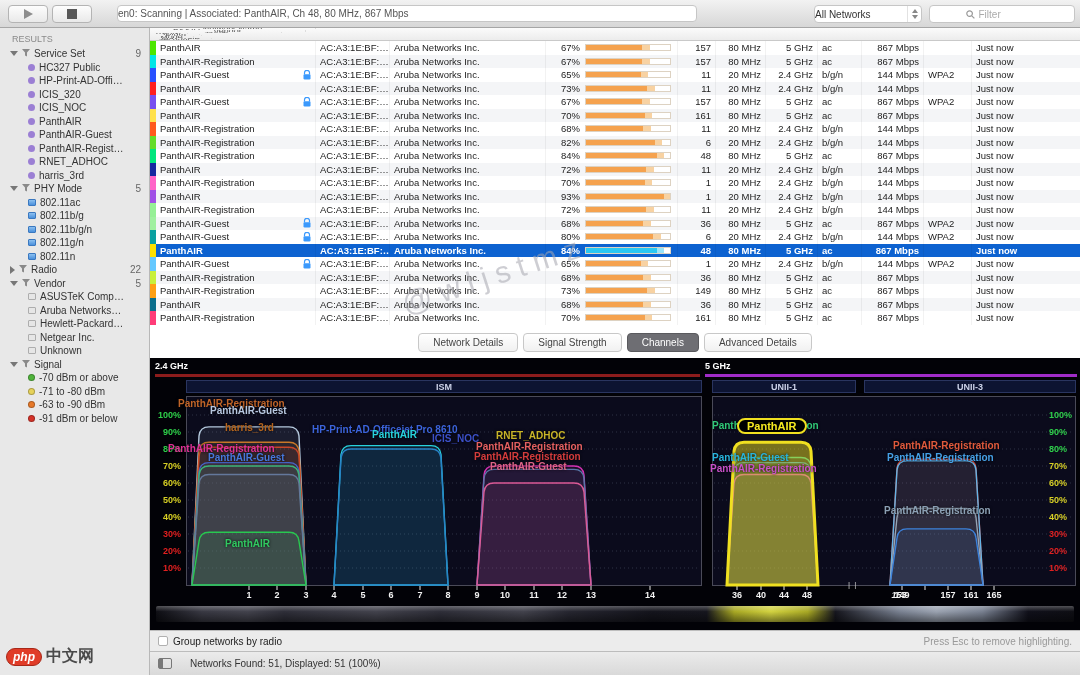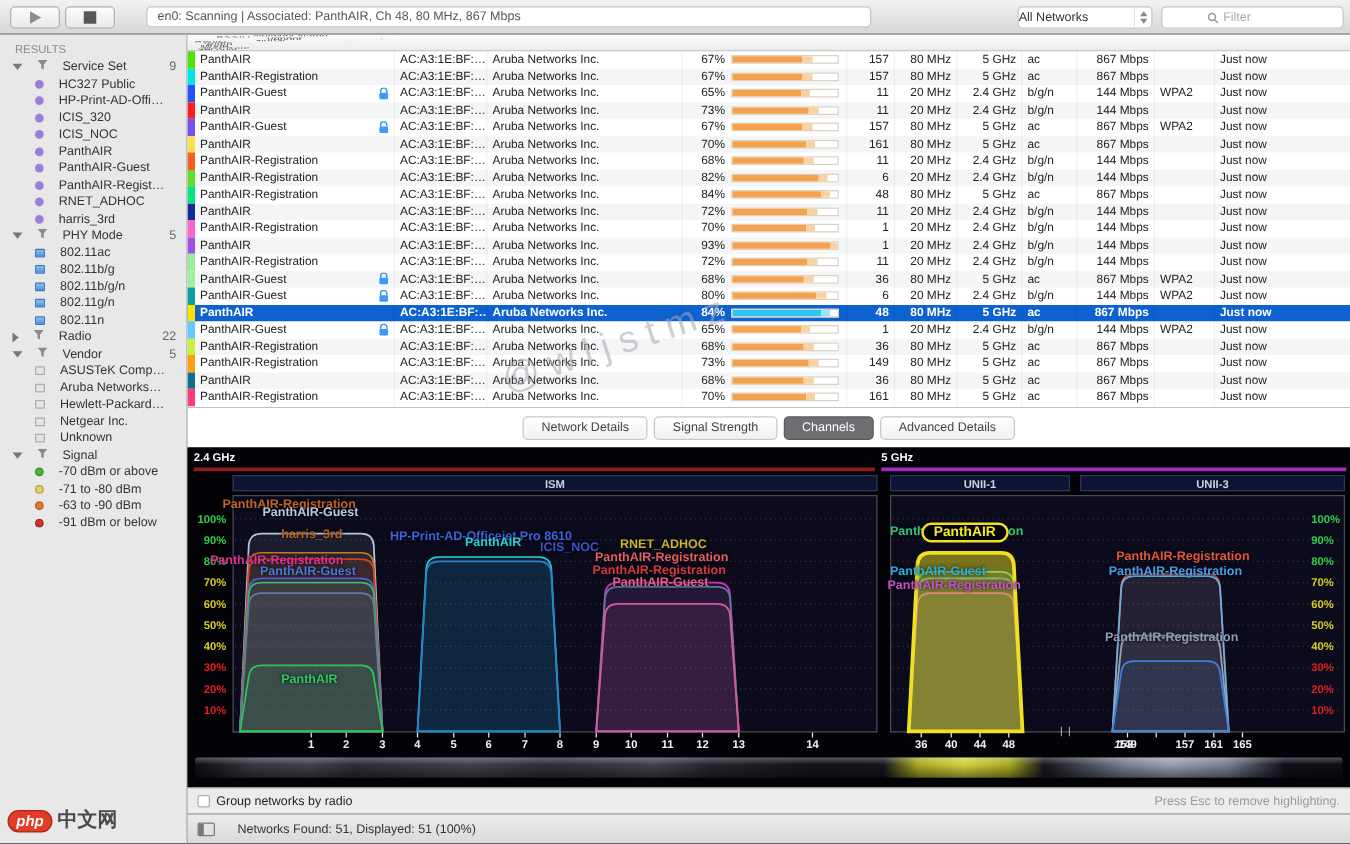--- a/index.html
+++ b/index.html
@@ -10,38 +10,38 @@
   .toolbar { position:absolute; left:0; top:0; width:1080px; height:28px;
     background:linear-gradient(#f2f2f2,#d7d7d7); border-bottom:1px solid #a6a6a6; }
   .tb-btn { position:absolute; top:5px; height:18px; width:40px;
     background:linear-gradient(#fdfdfd,#e9e9e9); border:1px solid #b4b4b4; border-radius:4px;
     display:flex; align-items:center; justify-content:center; }
   #btn-play { left:8px; } #btn-stop { left:52px; }
   .play-glyph { width:0; height:0; border-left:9px solid #8d8d8d; border-top:5px solid transparent; border-bottom:5px solid transparent; }
   .stop-glyph { width:10px; height:10px; background:#585858; }
   .tb-status { position:absolute; left:117px; top:5px; width:580px; height:17px; background:#fff;
     border:1px solid #c6c6c6; border-radius:4px; font-size:10px; color:#555; line-height:15px;
-    padding-left:8px; white-space:nowrap; overflow:hidden; }
+    white-space:nowrap; overflow:hidden; }
   .tb-select { position:absolute; left:814px; top:5px; width:108px; height:18px; background:#fff;
     border:1px solid #c6c6c6; border-radius:4px; font-size:10px; color:#333;
     display:flex; align-items:center; padding-left:0; }
   .stepper { margin-left:auto; width:14px; height:100%; display:flex; flex-direction:column;
     align-items:center; justify-content:center; gap:2px; border-left:1px solid #e2e2e2; }
   .tri-up-s { width:0; height:0; border-bottom:4px solid #888; border-left:3px solid transparent; border-right:3px solid transparent; }
   .tri-dn-s { width:0; height:0; border-top:4px solid #888; border-left:3px solid transparent; border-right:3px solid transparent; }
   .tb-filter { position:absolute; left:929px; top:5px; width:146px; height:18px; background:#fff;
     border:1px solid #c6c6c6; border-radius:4px; display:flex; align-items:center; justify-content:center; gap:4px; }
   .tb-filter input { border:none; outline:none; width:60px; font-size:10px; color:#444; font-family:inherit; }
   .tb-filter input::placeholder { color:#aaa; }
 
   
   .sidebar { position:absolute; left:0; top:28px; width:150px; height:647px; background:#e8e8e8;
     border-right:1px solid #b8b8b8; font-size:10px; color:#333; }
   .sb-title { padding:6px 0 3px 12px; font-size:9px; color:#8a8a8a; }
-  .sb-row { height:13.5px; display:flex; align-items:center; padding:0 8px 0 10px; gap:12px; white-space:nowrap; }
+  .sb-row { height:13.5px; display:flex; align-items:center; padding:0 8px 0 10px; gap:4px; white-space:nowrap; }
   .sb-row .count { margin-left:auto; color:#666; }
   .sb-sub { padding-left:28px; }
   .tri-down { width:0; height:0; border-top:5px solid #777; border-left:4px solid transparent; border-right:4px solid transparent; }
   .tri-right { width:0; height:0; border-left:5px solid #777; border-top:4px solid transparent; border-bottom:4px solid transparent; }
   .dot { width:7px; height:7px; border-radius:50%; flex:none; }
   .sq { width:8px; height:7px; border-radius:1px; flex:none; }
 
   
   .tablewrap { position:absolute; left:150px; top:28px; width:930px; height:298px; background:#fff; overflow:hidden; }
   .thead { display:flex; height:13px; background:linear-gradient(#fbfbfb,#ececec);

